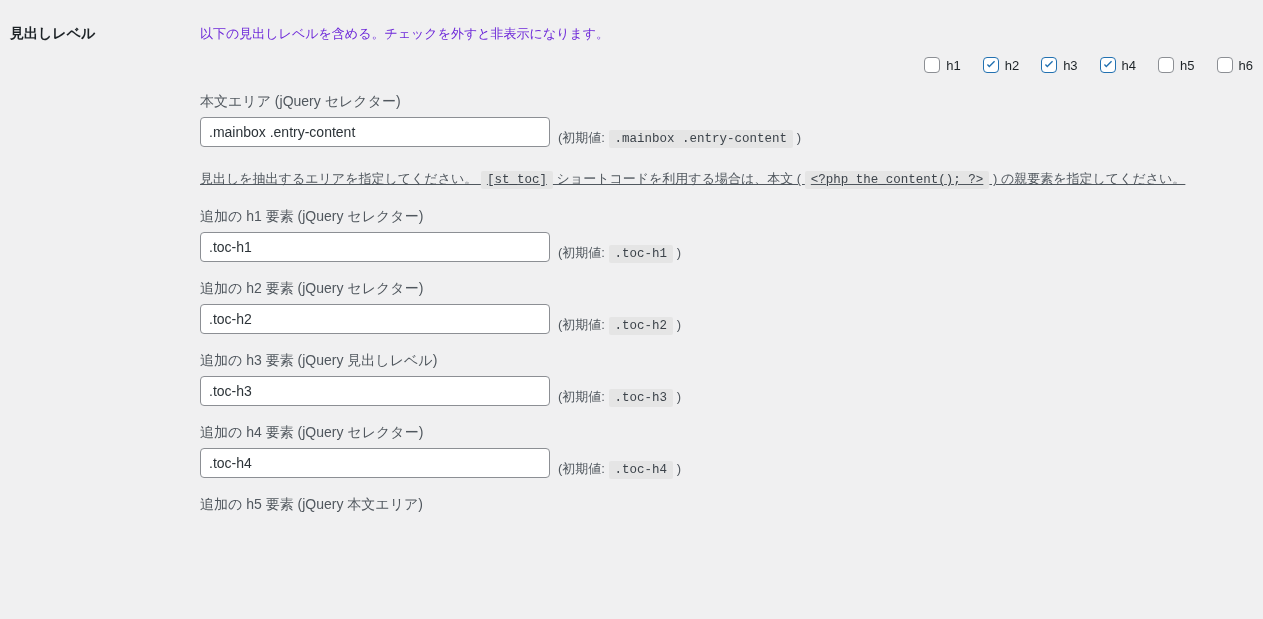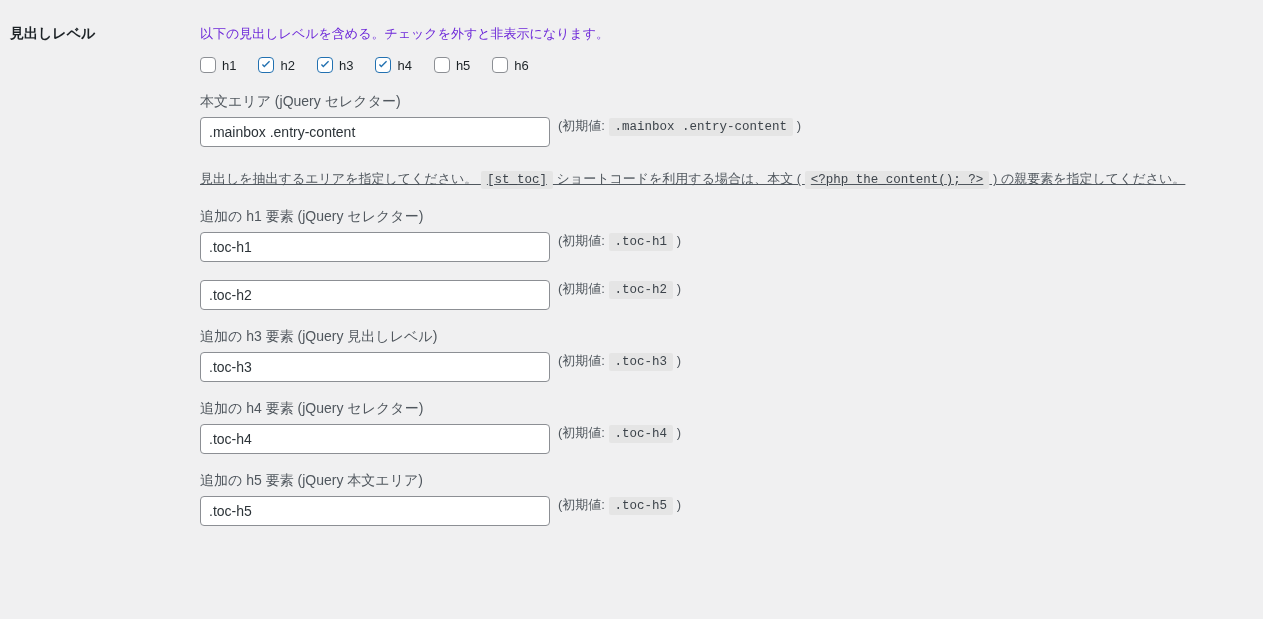--- a/index.html
+++ b/index.html
@@ -30,20 +30,21 @@
   .desc {
     margin: 0 0 14px 0;
     font-size: 13px;
     color: #6d28d9;
   }
   .checkbox-row {
     display: flex;
     gap: 22px;
     margin-bottom: 20px;
     align-items: center;
+    justify-content: flex-end;
   }
   .checkbox-item {
     display: inline-flex;
     align-items: center;
     gap: 6px;
     cursor: pointer;
     user-select: none;
   }
   .cb {
     width: 16px;
@@ -74,21 +75,21 @@
   .field-block {
     margin-bottom: 18px;
   }
   .field-label {
     font-size: 14px;
     color: #50575e;
     margin-bottom: 6px;
   }
   .input-row {
     display: flex;
-    align-items: flex-start;
+    align-items: flex-end;
     gap: 8px;
   }
   .text-input {
     width: 350px;
     padding: 4px 8px;
     font-size: 14px;
     border: 1px solid #8c8f94;
     border-radius: 4px;
     box-sizing: border-box;
     background: #fff;
@@ -187,20 +188,21 @@
       <div class="field-label">追加の h1 要素 (jQuery セレクター)</div>
       <div class="input-row">
         <input type="text" class="text-input" value=".toc-h1" style="">
         <span class="hint">
           <span>(初期値: </span><span class="code">.toc-h1</span><span> )</span>
         </span>
       </div>
     </div>
 
     <div class="field-block">
+      <div class="field-label">追加の h2 要素 (jQuery セレクター)</div>
       <div class="input-row">
         <input type="text" class="text-input" value=".toc-h2" style="">
         <span class="hint">
           <span>(初期値: </span><span class="code">.toc-h2</span><span> )</span>
         </span>
       </div>
     </div>
 
     <div class="field-block">
       <div class="field-label">追加の h3 要素 (jQuery 見出しレベル)</div>
@@ -217,25 +219,19 @@
       <div class="input-row">
         <input type="text" class="text-input" value=".toc-h4" style="">
         <span class="hint">
           <span>(初期値: </span><span class="code">.toc-h4</span><span> )</span>
         </span>
       </div>
     </div>
 
     <div class="field-block">
       <div class="field-label">追加の h5 要素 (jQuery 本文エリア)</div>
-      <div class="input-row">
-        <input type="text" class="text-input" value=".toc-h5" style="">
-        <span class="hint">
-          <span>(初期値: </span><span class="code">.toc-h5</span><span> )</span>
-        </span>
-      </div>
     </div>
 
     <div class="field-block">
     </div>
 
   </div>
 </div>
 
 </body></html>

